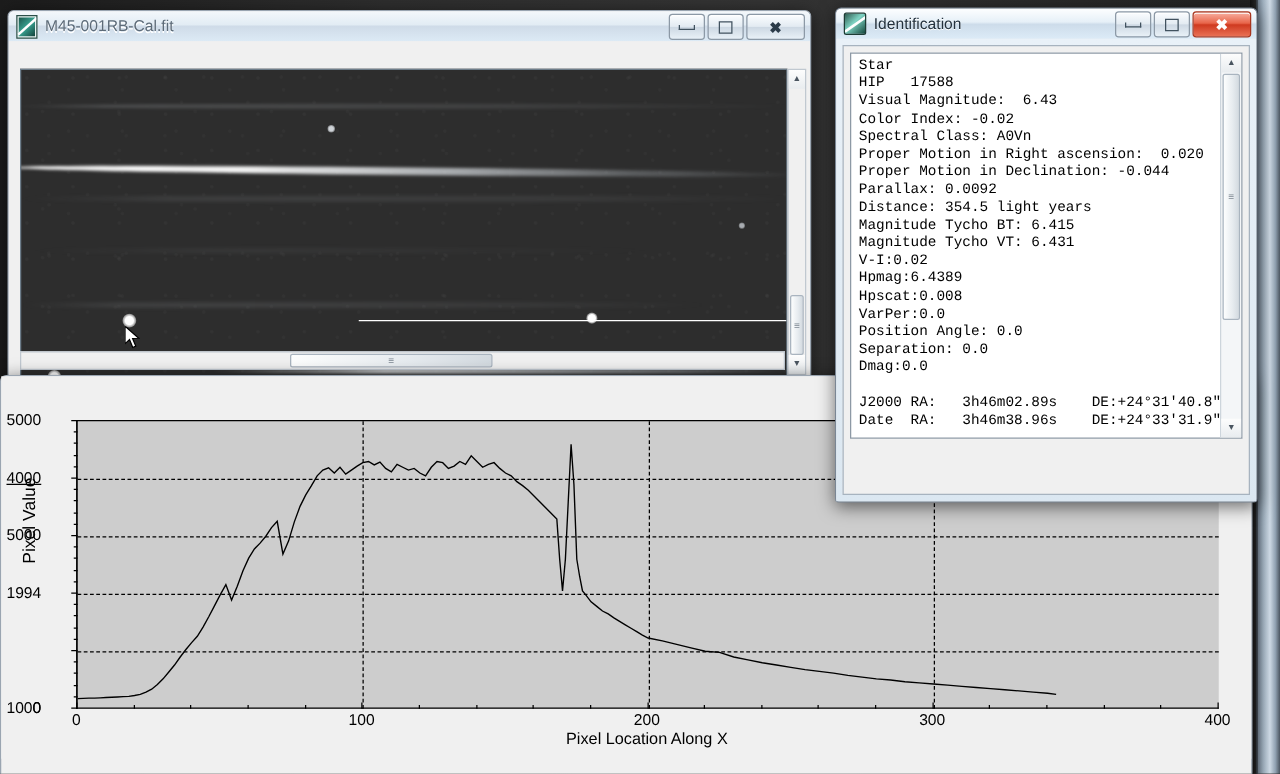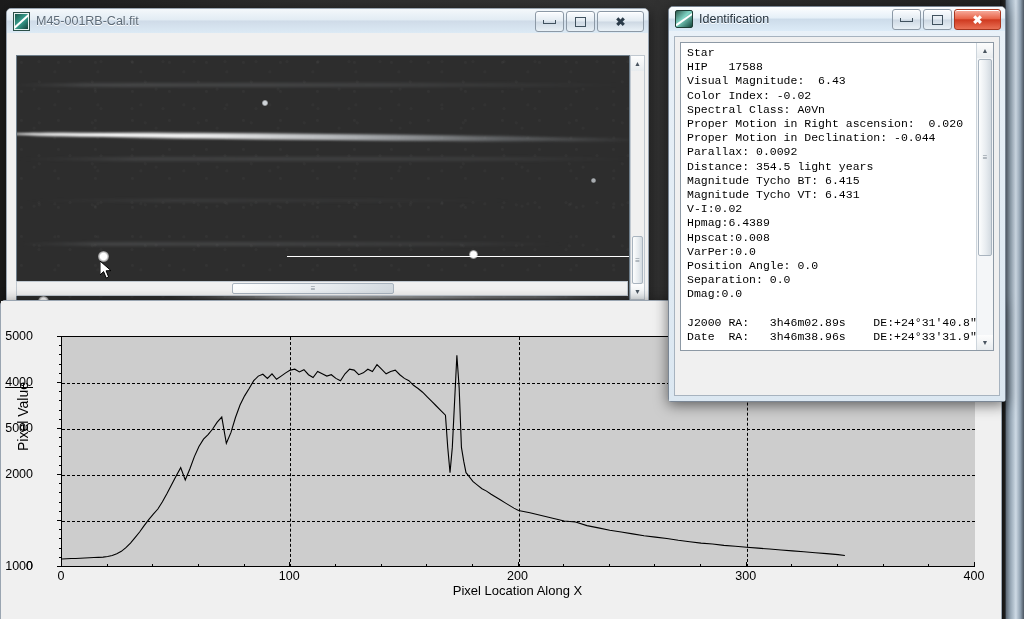--- a/index.html
+++ b/index.html
@@ -289,21 +289,21 @@
           <div class="grid-v" style="left: 456.5px;"></div>
           <div class="grid-v" style="left: 684.75px;"></div>
         </div>
       <div class="y-axis-line"></div>
       <div class="x-axis-line"></div>
       <div id="y-labels">
           <div class="ytick-label" style="top: 265px; right: 968px;">0</div>
           <div class="ytick-mark" style="top: 265px; left: 56px;"></div>
           <div class="ytick-label" style="top: 219px; right: 968px; margin-top: 46px;">1000</div>
           <div class="ytick-mark" style="top: 219px; left: 56px;"></div>
-          <div class="ytick-label" style="top: 173px; right: 968px;">2000</div>
+          <div class="ytick-label" style="top: 173px; right: 968px;">1994</div>
           <div class="ytick-mark" style="top: 173px; left: 56px;"></div>
           <div class="ytick-label" style="top: 127px; right: 968px;">5000</div>
           <div class="ytick-mark" style="top: 127px; left: 56px;"></div>
           <div class="ytick-label" style="top: 81px; right: 968px; text-decoration: underline;">4000</div>
           <div class="ytick-mark" style="top: 81px; left: 56px;"></div>
           <div class="ytick-label" style="top: 35px; right: 968px;">5000</div>
           <div class="ytick-mark" style="top: 35px; left: 56px;"></div>
           <div class="ytick-minor" style="top: 255.8px; left: 58px;"></div>
           <div class="ytick-minor" style="top: 246.6px; left: 58px;"></div>
           <div class="ytick-minor" style="top: 237.4px; left: 58px;"></div>

